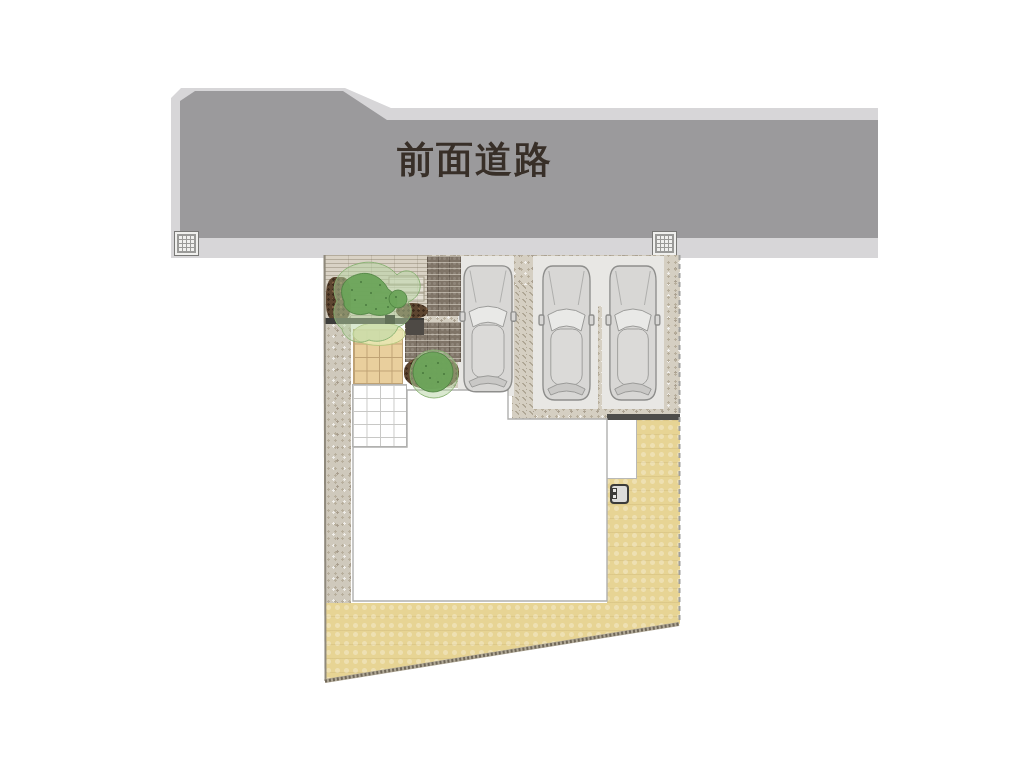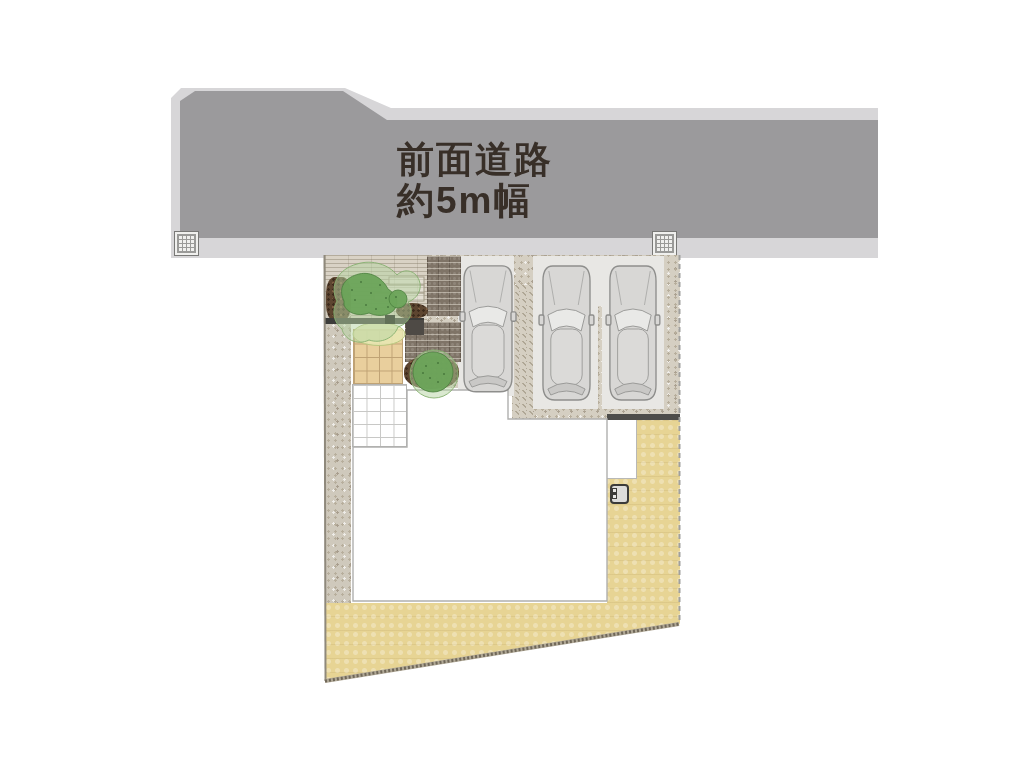--- a/index.html
+++ b/index.html
@@ -100,21 +100,20 @@
 </style>
 </head>
 <body>
 
 <div id="canvas">
 
   <div class="full road-side"></div>
   <div class="full road-main"></div>
   <div class="abs road-label">
     <div>前面道路</div>
-    <div>約5m幅</div>
   </div>
   <div class="abs grate grate-left">
     <div class="grate-grid"></div>
   </div>
   <div class="abs grate grate-right">
     <div class="grate-grid"></div>
   </div>
 
   <div class="abs stone-band"></div>
   <div class="full speckle parking"></div>

